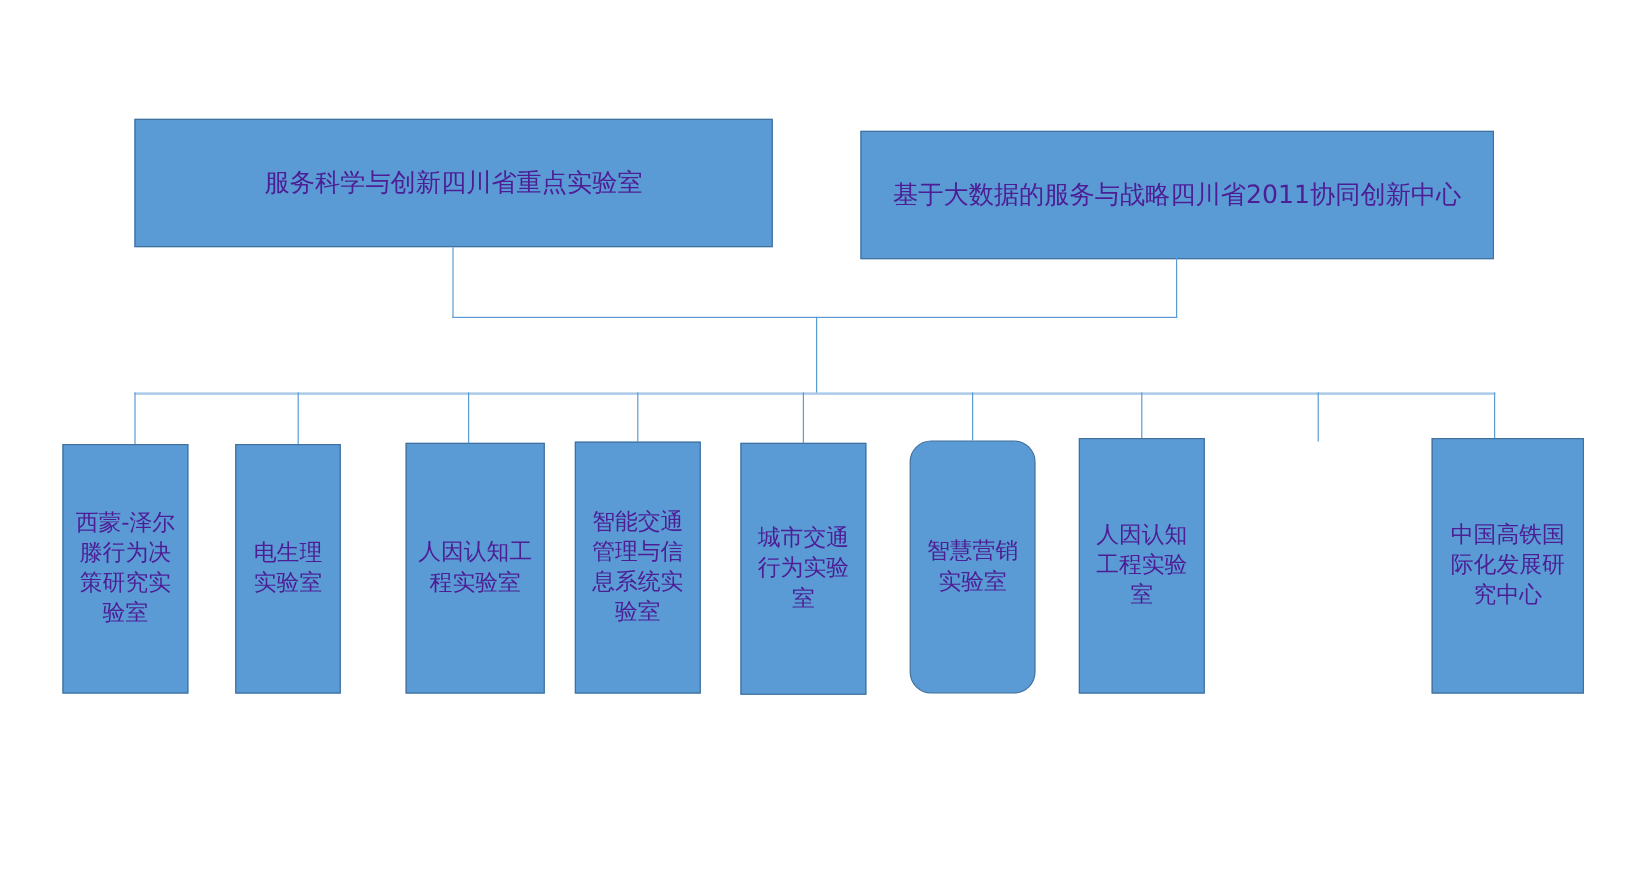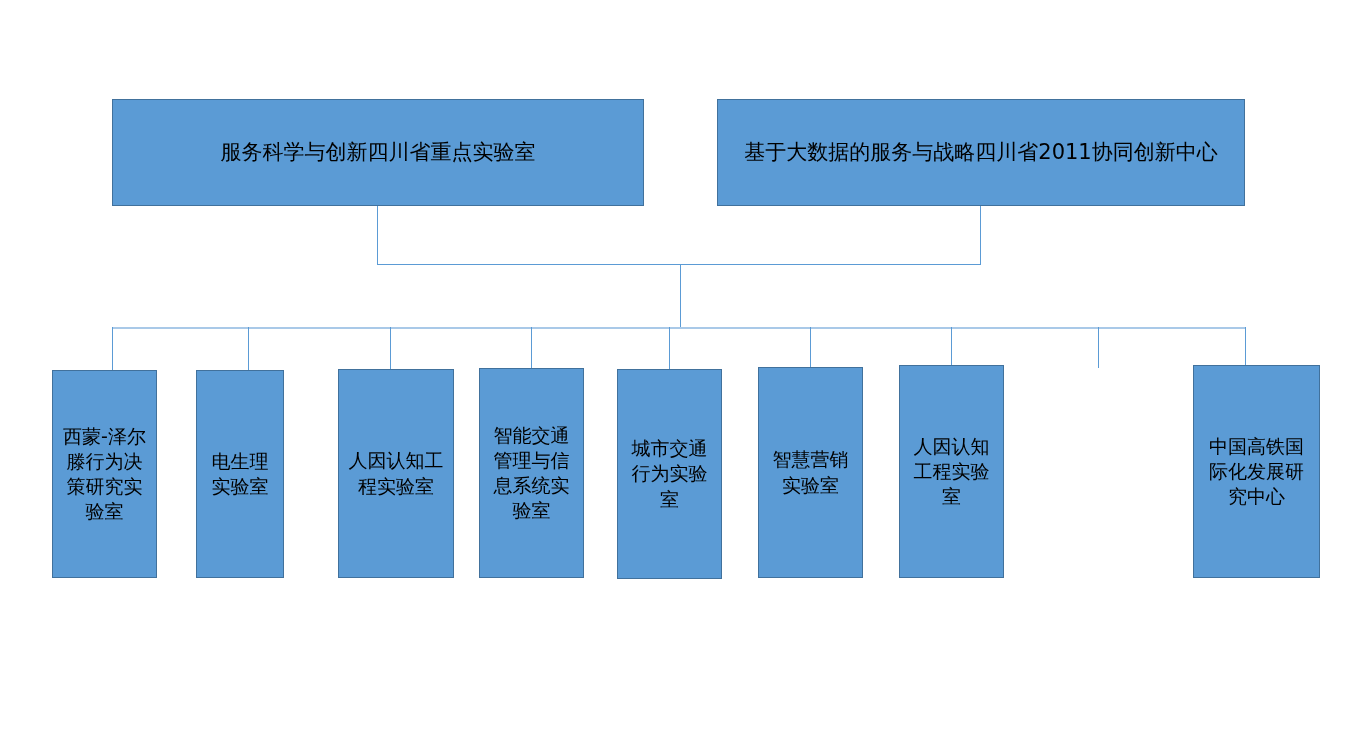--- a/index.html
+++ b/index.html
@@ -15,21 +15,21 @@
     width: 1367px;
     height: 732px;
     background: #ffffff;
     overflow: hidden;
   }
   .node {
     position: absolute;
     box-sizing: border-box;
     background: #5B9BD5;
     border: 1px solid #41719C;
-    color: #000000;
+    color: #4c1d95;
     display: flex;
     align-items: center;
     justify-content: center;
     text-align: center;
     line-height: 1.32;
     word-break: break-all;
     overflow: hidden;
   }
   .node-top {
     font-size: 21px;
@@ -49,21 +49,21 @@
 </style>
 </head>
 <body>
 
 <div id="canvas">
 
   <div class="node node-top" style="left:112px; top:99px; width:532px; height:107px;">
     <span>服务科学与创新四川省重点实验室</span>
   </div>
 
-  <div class="node node-top" style="left:717px; top:99px; width:528px; height:107px;text-align:center;">
+  <div class="node node-top" style="left:717px; top:109px; width:528px; height:107px;text-align:center;">
     <span>基于大数据的服务与战略四川省2011协同创新中心</span>
   </div>
 
   <div class="connector v" style="left:377px; top:206px; height:59px;"></div>
   <div class="connector v" style="left:980px; top:206px; height:59px;"></div>
   <div class="connector h" style="left:377px; top:264px; width:604px;"></div>
 
   <div class="connector v" style="left:680px; top:264px; height:64px;"></div>
 
   <div class="connector trunk-h" style="left:112px; top:327px; width:1134px;"></div>
@@ -91,21 +91,21 @@
   </div>
 
   <div class="node node-leaf" style="left:617px; top:369px; width:105px; height:210px;">
     <span>城市交通行为实验室</span>
   </div>
 
   <div class="node node-leaf" style="left:479px; top:368px; width:105px; height:210px;">
     <span>智能交通管理与信息系统实验室</span>
   </div>
 
-  <div class="node node-leaf" style="left:758px; top:367px; width:105px; height:211px;">
+  <div class="node node-leaf" style="left:758px; top:367px; width:105px; height:211px;border-radius:18px;">
     <span>智慧营销实验室</span>
   </div>
 
   <div class="node node-leaf" style="left:899px; top:365px; width:105px; height:213px;">
     <span>人因认知工程实验室</span>
   </div>
 
 
   <div class="node node-leaf" style="left:1193px; top:365px; width:127px; height:213px;">
     <span>中国高铁国际化发展研究中心</span>

